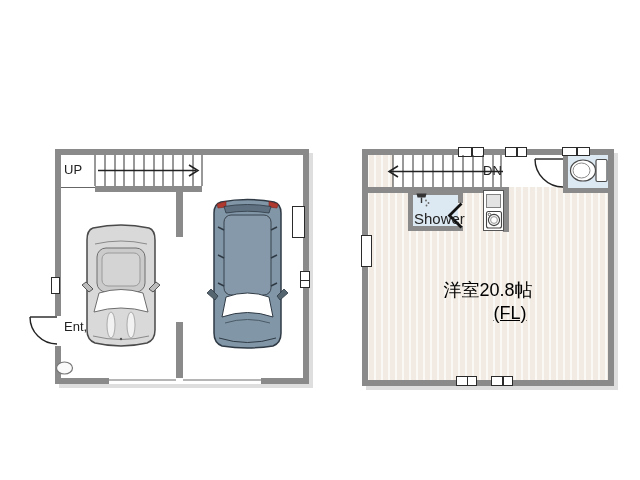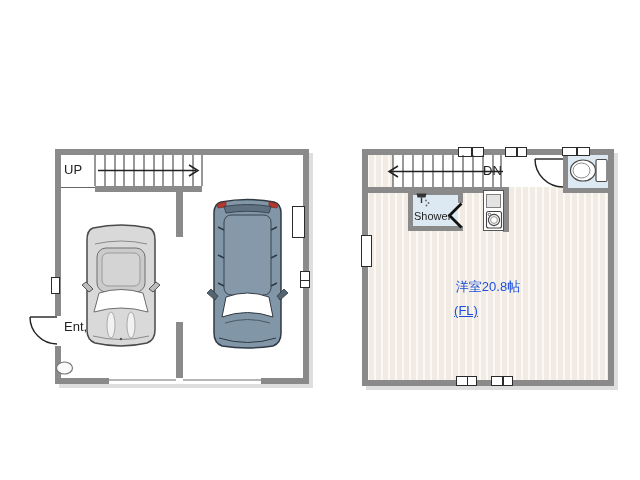--- a/index.html
+++ b/index.html
@@ -9,21 +9,21 @@
   .wall{position:absolute;background:#8a8a8a;}
   .shadow{position:absolute;background:#dedede;}
   .floor-white{position:absolute;background:#ffffff;}
   .floor-stripes{position:absolute;background:repeating-linear-gradient(90deg,#f1ebe3 0px,#f1ebe3 5px,#fbf9f5 5px,#fbf9f5 7px);}
   .wet-floor{position:absolute;background:#dde9f2;}
   .window{position:absolute;background:#ffffff;border:1.5px solid #2b2b2b;box-sizing:border-box;}
   .vtick{position:absolute;left:50%;top:-1px;bottom:-1px;width:1.5px;background:#2b2b2b;}
   .htick{position:absolute;top:50%;left:-1px;right:-1px;height:1.5px;background:#2b2b2b;}
   .label{position:absolute;font-size:13px;color:#222;white-space:nowrap;}
   .thinline{position:absolute;background:#b5b5b5;}
-  .room-label{position:absolute;width:140px;text-align:center;font-size:13px;color:#1d4ed8;white-space:nowrap;}
+  .room-label{position:absolute;width:140px;text-align:center;font-size:18px;color:#000000;white-space:nowrap;}
   svg.overlay{position:absolute;left:0;top:0;width:640px;height:480px;pointer-events:none;}
 </style>
 </head>
 <body>
 
 <div id="canvas">
 
   <div class="shadow" style="left:59px;top:153px;width:254px;height:235px;"></div>
   <div class="floor-white" style="left:55px;top:149px;width:254px;height:235px;"></div>
 
@@ -196,17 +196,17 @@
       <rect x="486.5" y="211.5" width="15" height="16.5" rx="2" fill="#ffffff" stroke="#444" stroke-width="1.1"></rect>
       <circle cx="494" cy="220" r="5.6" fill="#f2f2f2" stroke="#444" stroke-width="1.1"></circle>
       <circle cx="494" cy="220" r="3.4" fill="#ffffff" stroke="#999" stroke-width="1"></circle>
       <circle cx="489.5" cy="214.5" r="1.3" fill="#ffffff" stroke="#444" stroke-width="0.8"></circle>
     </g>
   </svg>
 
   <div class="label" style="left:64px;top:162px;">UP</div>
   <div class="label" style="left:64px;top:319px;">Ent,</div>
   <div class="label" style="left:483px;top:163px;">DN</div>
-  <div class="label" style="left:414px;top:210px;font-size:11px;">Shower</div>
+  <div class="label" style="left:414px;top:210px;font-size:15px;">Shower</div>
   <div class="room-label" style="left:418px;top:278px;">洋室20.8帖</div>
-  <div class="room-label" style="left:396px;top:303px;text-decoration:underline;">(FL)</div>
+  <div class="room-label" style="left:440px;top:303px;text-decoration:underline;">(FL)</div>
 
 </div>
 
 </body></html>

